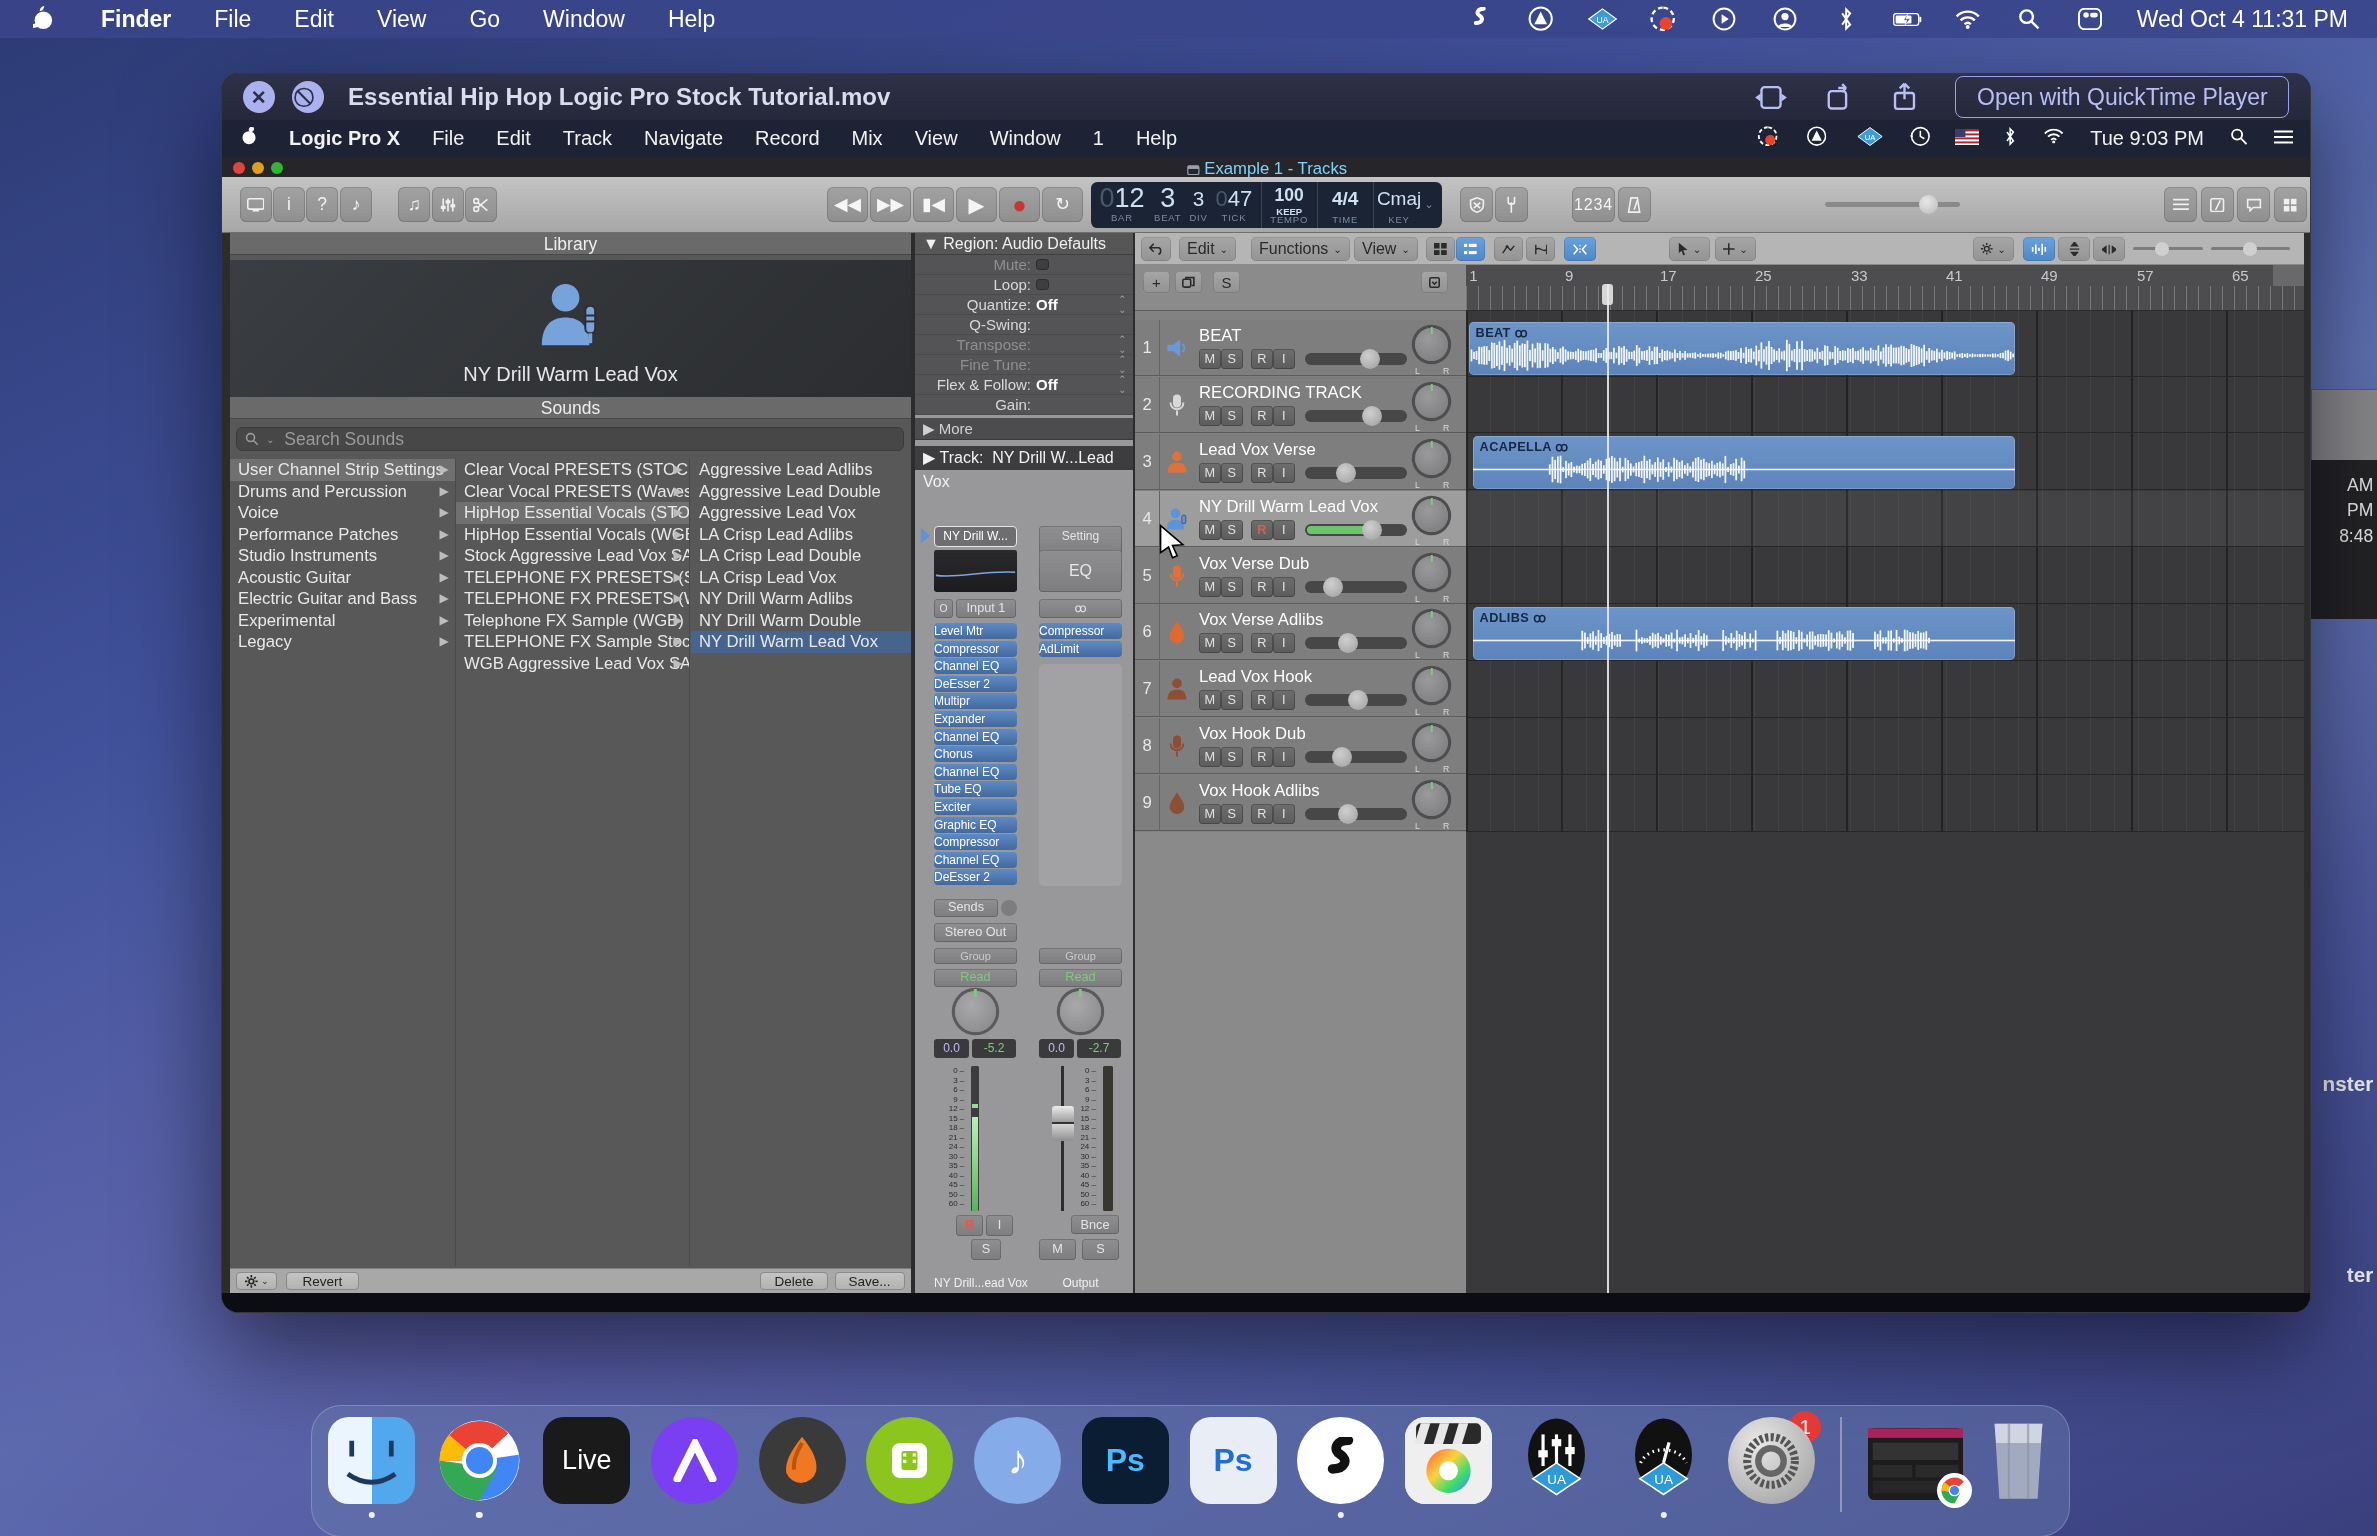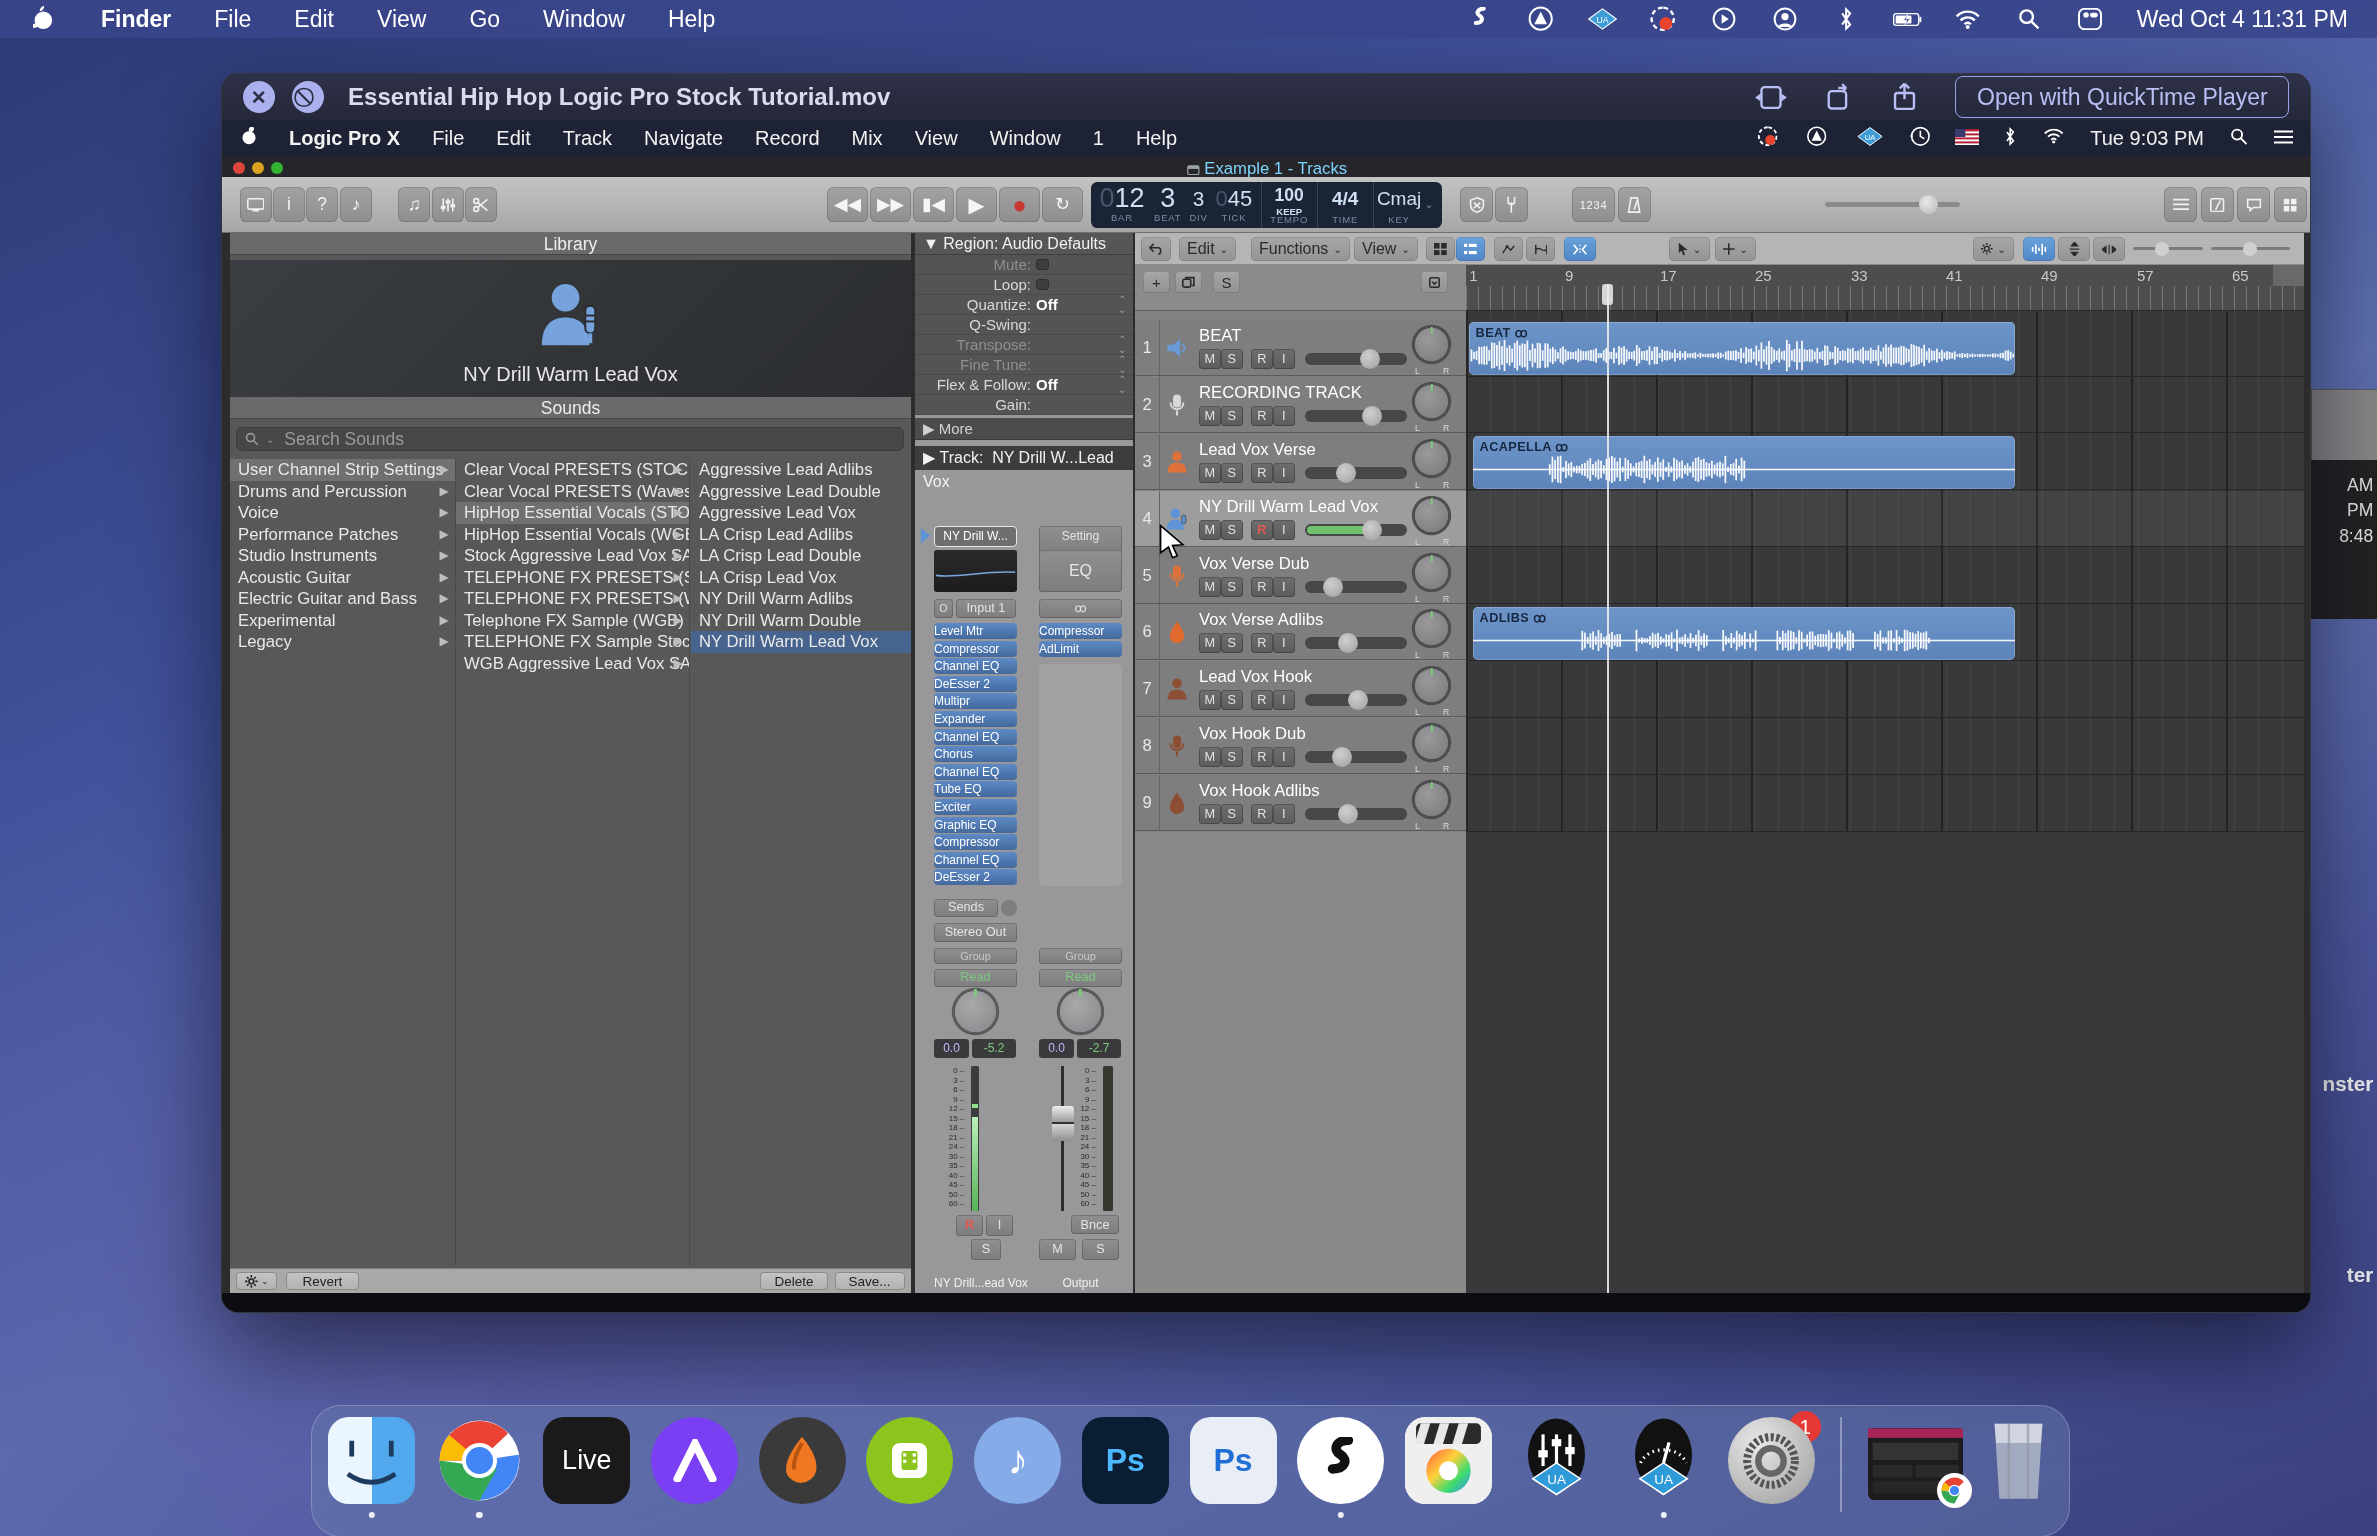--- a/index.html
+++ b/index.html
@@ -448,21 +448,21 @@
       <div class="cb-btn" style="left:691px; width:41px">▮◀</div>
       <div class="cb-btn" style="left:734px; width:41px; font-size:20.7px">▶</div>
       <div class="cb-btn rec" style="left:777px; width:41px; font-size:24px">●</div>
       <div class="cb-btn" style="left:820px; width:41px">↻</div>
 
       <div id="lcd">
         <div class="lcd-sec" style="width:171px; display:flex; align-items:flex-start; padding-top:3.2px; justify-content:center; gap:1.6px;">
           <span style="position:relative; text-align:center;"><span class="lcd-big"><span class="lcd-dim">0</span><span>12</span></span><span class="lcd-lab" style="position:static; display:block;">BAR</span></span>
           <span style="position:relative; text-align:center; margin-left:8px;"><span class="lcd-big">3</span><span class="lcd-lab" style="position:static; display:block;">BEAT</span></span>
           <span style="position:relative; text-align:center; margin-left:6.4px;"><span class="lcd-big" style="font-size:20.7px">3</span><span class="lcd-lab" style="position:static; display:block;">DIV</span></span>
-          <span style="position:relative; text-align:center; margin-left:6.4px;"><span class="lcd-big" style="font-size:22px"><span class="lcd-dim">0</span><span>45</span></span><span class="lcd-lab" style="position:static; display:block;">TICK</span></span>
+          <span style="position:relative; text-align:center; margin-left:6.4px;"><span class="lcd-big" style="font-size:22px"><span class="lcd-dim">0</span><span>47</span></span><span class="lcd-lab" style="position:static; display:block;">TICK</span></span>
         </div>
         <div class="lcd-sec" style="width:56px; text-align:center; padding-top:3.2px;">
           <div style="font-size:17.5px; font-weight:bold;">100</div>
           <div class="lcd-mid" style="font-size:9.5px;">KEEP</div>
           <div class="lcd-lab">TEMPO</div>
         </div>
         <div class="lcd-sec" style="width:56px; text-align:center; padding-top:6.4px;">
           <div style="font-size:19px; font-weight:bold;">4/4</div>
           <div class="lcd-lab">TIME</div>
         </div>
@@ -477,21 +477,21 @@
           <svg width="16" height="16" viewBox="0 0 20 20">
             <path d="M10 1 L18 4 V10 C18 15 14 18 10 19 C6 18 2 15 2 10 V4 Z" fill="none" stroke="#f0f0f0" stroke-width="2"></path>
             <path d="M6 7 l8 7 M14 7 l-8 7" stroke="#f0f0f0" stroke-width="2"></path>
           </svg>
         </div>
       <div class="cb-btn" style="left:1273px; width:33px">
           <svg width="12.7" height="17.5" viewBox="0 0 16 22">
             <path d="M4 1 v7 c0 3 8 3 8 0 v-7 M8 8 v13" stroke="#f0f0f0" stroke-width="2" fill="none"></path>
           </svg>
         </div>
-      <div class="cb-btn" style="left:1350px; width:43px; font-size:11px; letter-spacing:0.8px">1234</div>
+      <div class="cb-btn" style="left:1350px; width:43px; font-size:16px; letter-spacing:0.8px">1234</div>
       <div class="cb-btn" style="left:1396px; width:33px">
           <svg width="14.3" height="16" viewBox="0 0 18 20">
             <path d="M5 1 h8 l3 18 h-14 Z" fill="none" stroke="#f0f0f0" stroke-width="2"></path>
             <line x1="9" y1="16" x2="13" y2="4" stroke="#f0f0f0" stroke-width="2"></line>
           </svg>
         </div>
 
       <div style="position:absolute; left:1603px; top:25.4px; width:135px; height:4.8px; border-radius:2.4px; background:#8a8a8a;">
           <span style="position:absolute; left:94px; top:-7.2px; width:19px; height:19px; border-radius:50%; background:radial-gradient(circle at 40% 35%, #e8e8e8, #b8b8b8);"></span>
         </div>

